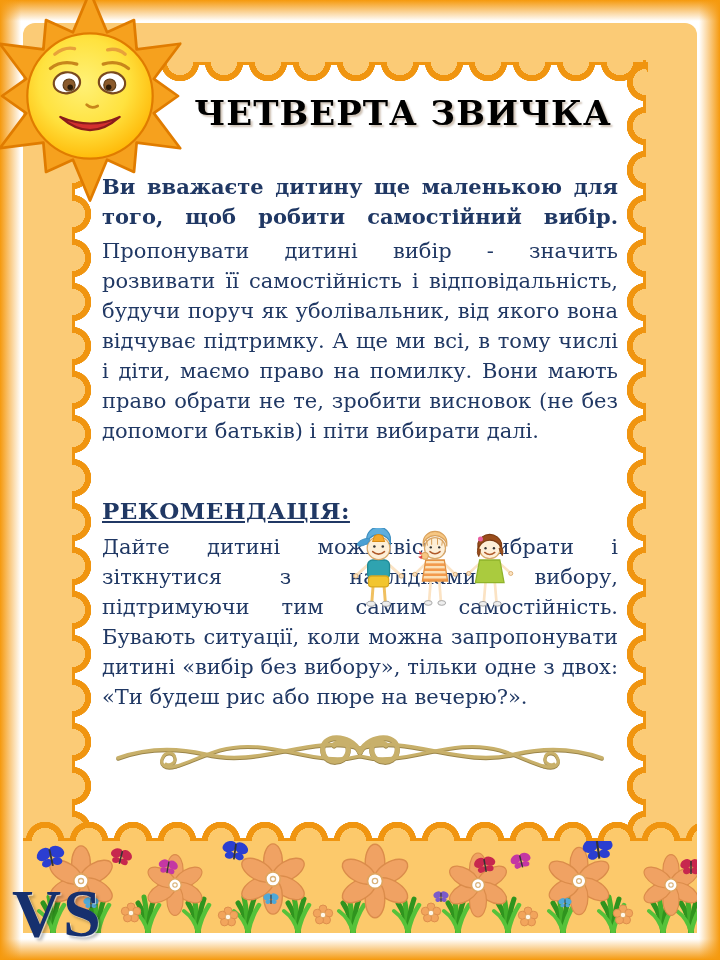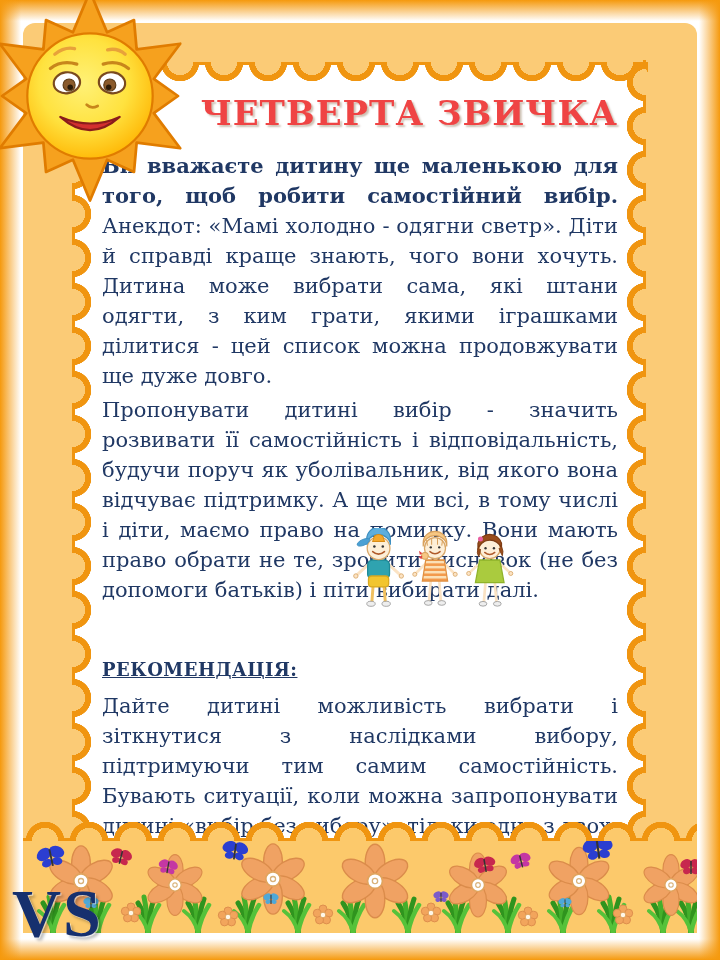--- a/index.html
+++ b/index.html
@@ -52,30 +52,30 @@
     position:absolute;left:23px;right:23px;top:819px;height:22px;z-index:5;pointer-events:none;
     background-image:
       radial-gradient(circle 19.5px at 22px 22px,#FCC96B 0 13px,#F09510 13px 19px,rgba(0,0,0,0) 19.5px),
       linear-gradient(to top,#F09510 0 3px,rgba(0,0,0,0) 3px);
     background-size:44px 22px,100% 100%;
     background-repeat:repeat-x,no-repeat;
   }
   
   .text-col{position:absolute;inset:0;padding:24px 28px 0 30px;z-index:5;}
   h1.page-title{
-    margin:6px 0 17px 86px;text-align:right;
+    margin:6px 0 38px 86px;text-align:center;
     font-size:34px;line-height:42px;font-weight:bold;letter-spacing:1px;
-    color:#ef4444;text-shadow:2px 2px 2px rgba(90,45,0,.3);
+    color:#000000;text-shadow:2px 2px 2px rgba(90,45,0,.3);
   }
   .body-text{color:#203864;font-size:21px;line-height:30px;text-align:justify;}
   p{margin:0;}
   p.lead{font-weight:bold;text-align:justify;text-align-last:justify;}
   p.p2{margin-top:4px;}
   h3.rec{
-    margin:50px 0 6px 0;font-size:18px;line-height:30px;color:#203864;
+    margin:50px 0 6px 0;font-size:23px;line-height:30px;color:#203864;
     text-decoration:underline;letter-spacing:.5px;
   }
   
   .sun{position:absolute;left:-20px;top:-14px;width:220px;height:220px;z-index:8;}
   .children{position:absolute;left:272px;top:466px;width:182px;height:80px;z-index:6;}
   .flourish{display:block;margin:12px auto 0 auto;width:500px;height:56px;}
   .watermark{
     position:absolute;left:12px;top:874px;z-index:9;
     font-family:"Liberation Serif","DejaVu Serif",serif;font-weight:bold;
     font-size:68px;color:#16306E;letter-spacing:2px;
@@ -90,21 +90,20 @@
 
 <div class="content">
   <div class="sc sc-top"></div>
   <div class="sc sc-left"></div>
   <div class="sc sc-right"></div>
 
   <div class="text-col">
     <h1 class="page-title">ЧЕТВЕРТА ЗВИЧКА</h1>
     <div class="body-text">
       <p class="lead">Ви вважаєте дитину ще маленькою для того, щоб робити самостійний вибір.</p>
-      <p class="p1">Анекдот: «Мамі холодно - одягни светр». Діти й справді краще знають, чого вони хочуть. Дитина може вибрати сама, які штани одягти, з ким грати, якими іграшками ділитися - цей список можна продовжувати ще дуже довго.</p>
       <p class="p2">Пропонувати дитині вибір - значить розвивати її самостійність і відповідальність, будучи поруч як уболівальник, від якого вона відчуває підтримку. А ще ми всі, в тому числі і діти, маємо право на помилку. Вони мають право обрати не те, зробити висновок (не без допомоги батьків) і піти вибирати далі.</p>
       <h3 class="rec">РЕКОМЕНДАЦІЯ:</h3>
       <p class="p3">Дайте дитині можливість вибрати і зіткнутися з наслідками вибору, підтримуючи тим самим самостійність. Бувають ситуації, коли можна запропонувати дитині «вибір без вибору», тільки одне з двох: «Ти будеш рис або пюре на вечерю?».</p>
     </div>
 
     <svg class="flourish" viewBox="0 0 500 56">
       <g stroke="#C8B06A" fill="none" stroke-linecap="round" style="filter:drop-shadow(0 1.5px 0 #9A8449)">
         <g id="halfFl">
           <path d="M250,24 C200,10 150,44 95,30 C60,22 30,26 8,34" stroke-width="3.5"></path>
           <path d="M250,32 C205,44 160,12 110,26 C90,32 76,40 66,42" stroke-width="3"></path>

